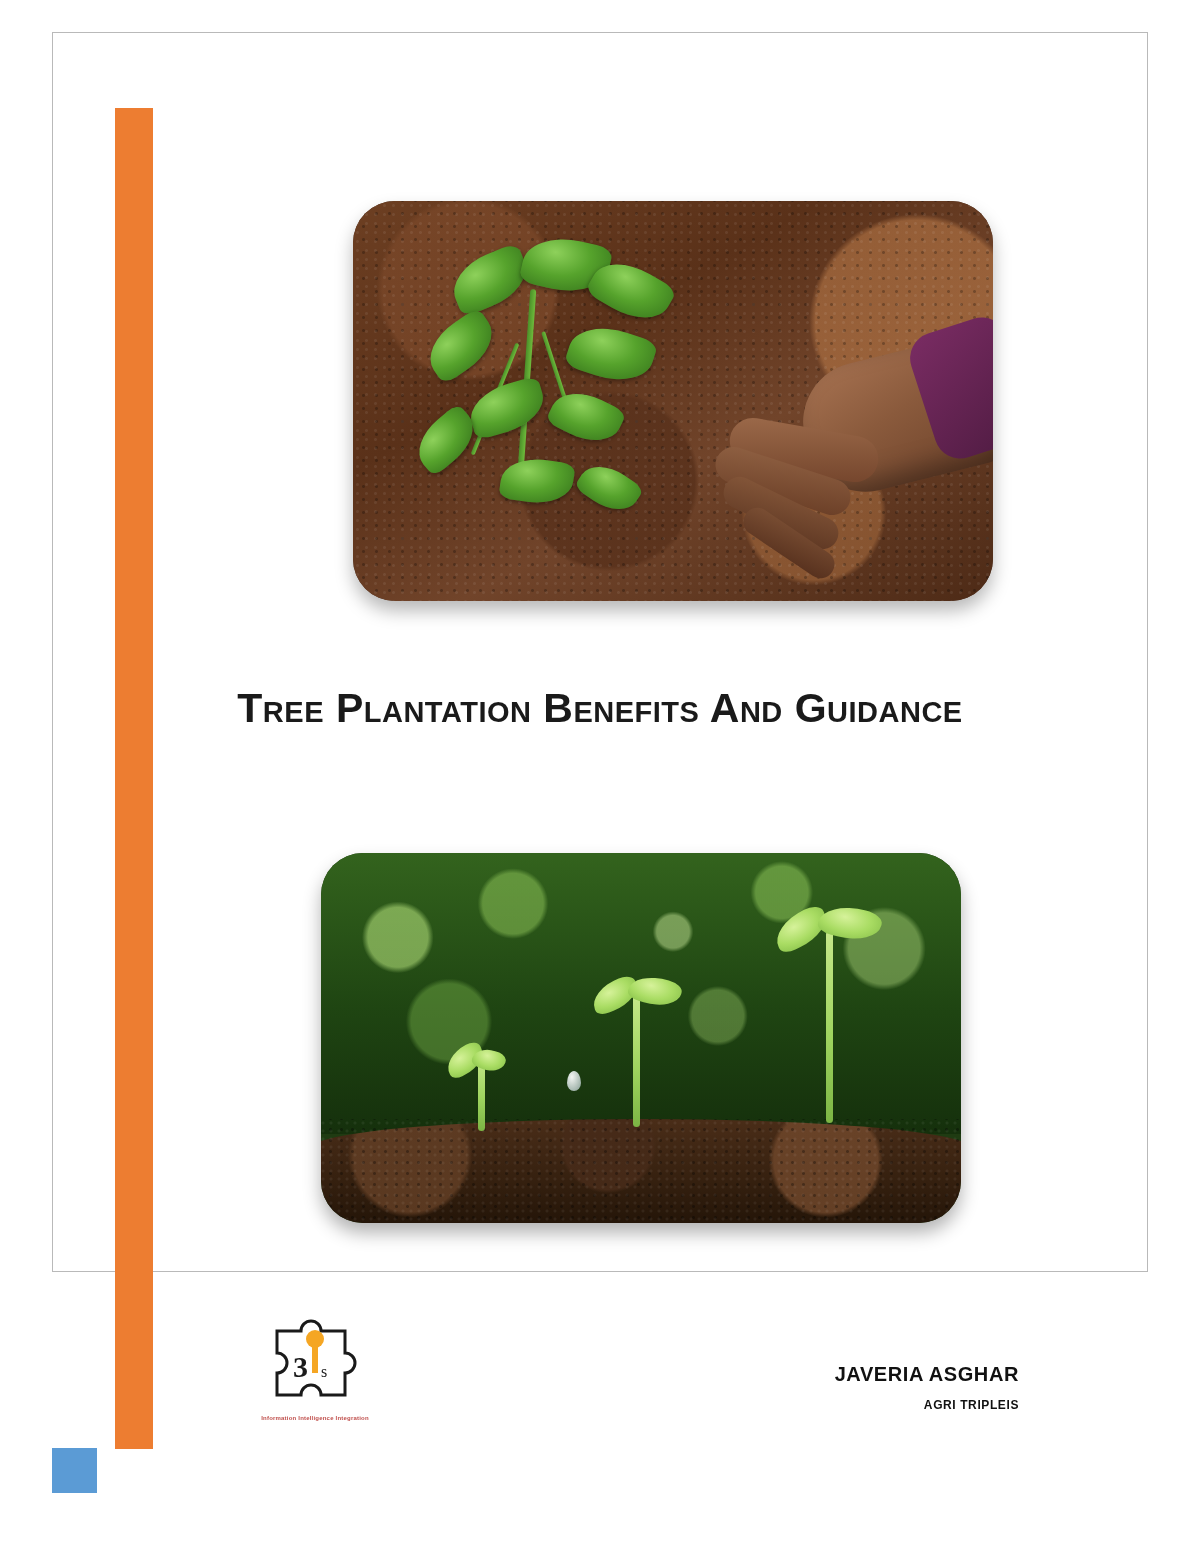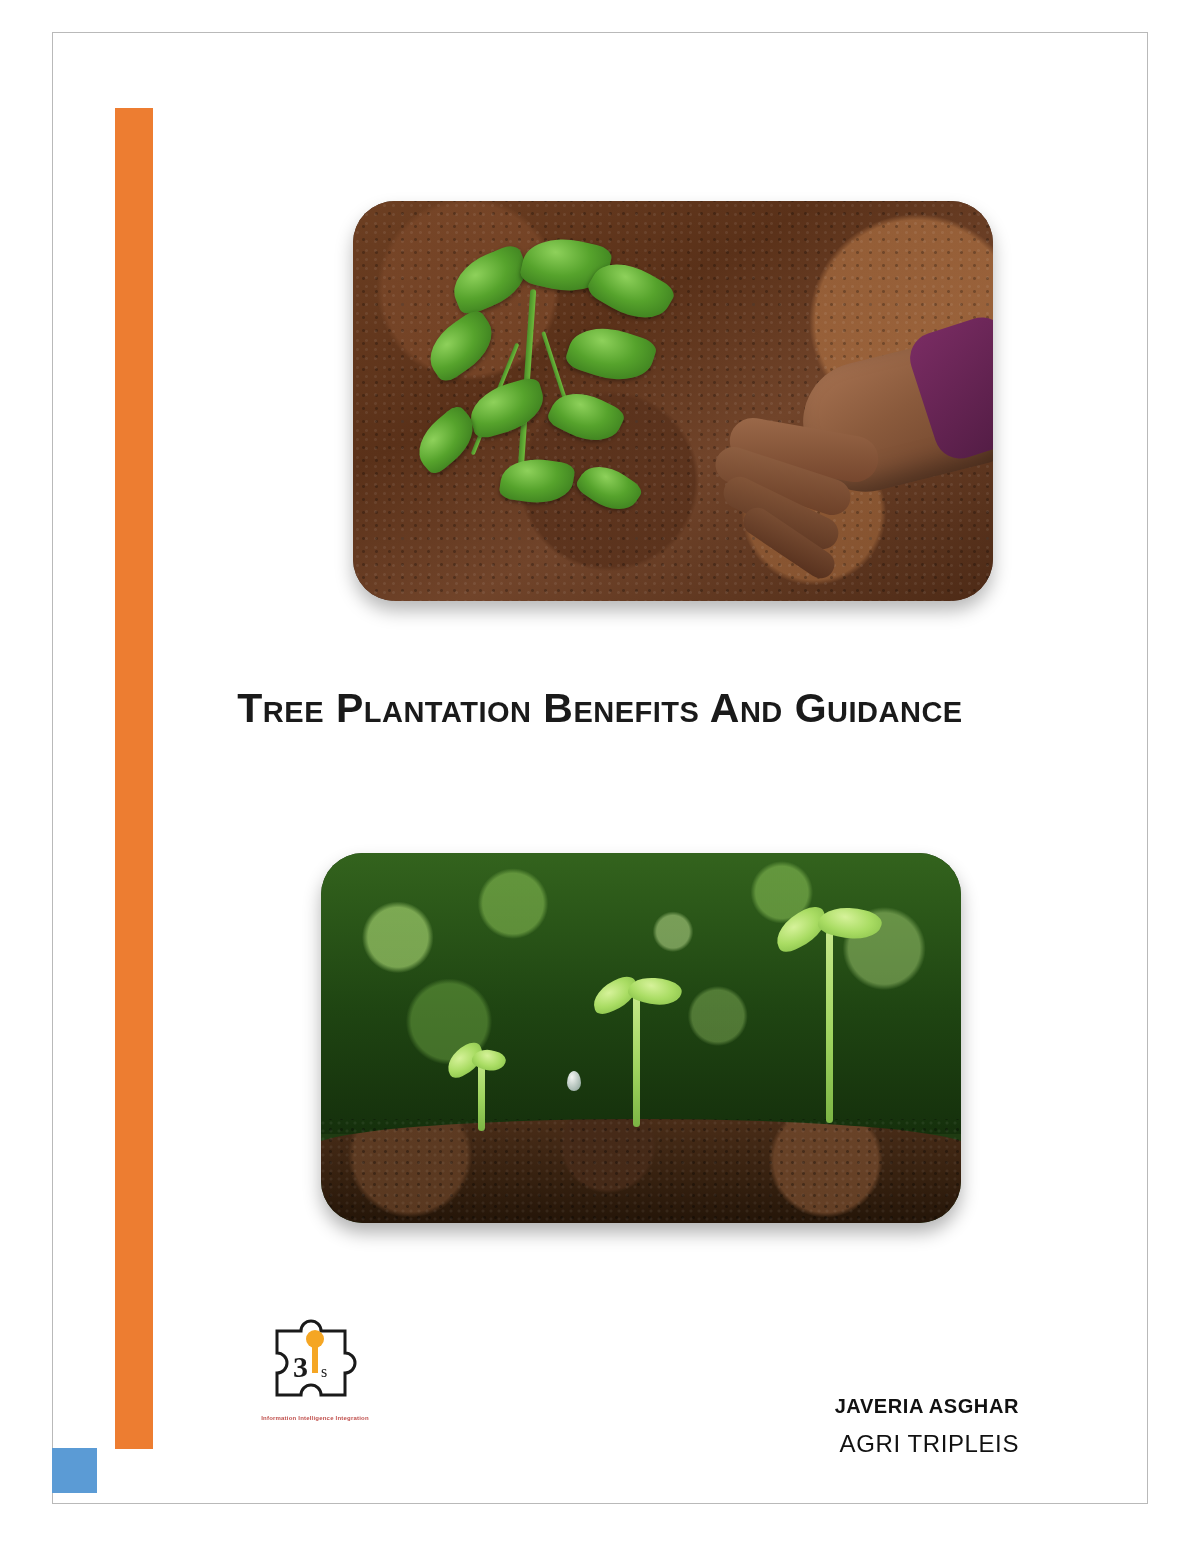--- a/index.html
+++ b/index.html
@@ -14,21 +14,21 @@
     position: relative;
     overflow: hidden;
   }
 
   
   .page {
     position: absolute;
     left: 52px;
     top: 32px;
     width: 1096px;
-    height: 1472px;
+    height: 1240px;
     background: #ffffff;
     border: 1px solid #b9b9b9;
     box-sizing: border-box;
   }
 
   
   .accent-bar {
     position: absolute;
     left: 62px;
     top: 75px;
@@ -213,31 +213,30 @@
     font-weight: bold;
   }
 
   
   .author-block {
     position: absolute;
     right: 128px;
     top: 1330px;
     text-align: right;
     color: #111111;
-    margin-top: 32px;
   }
   .author-name {
     font-size: 20px;
     font-weight: bold;
     letter-spacing: 0.6px;
     margin-bottom: 12px;
   }
   .author-org {
-    font-size: 24px;
-    font-weight: normal;
+    font-size: 12px;
+    font-weight: bold;
     letter-spacing: 0.6px;
   }
 </style>
 </head>
 <body>
 
 <div class="page">
 
   <div class="accent-bar"></div>
 

